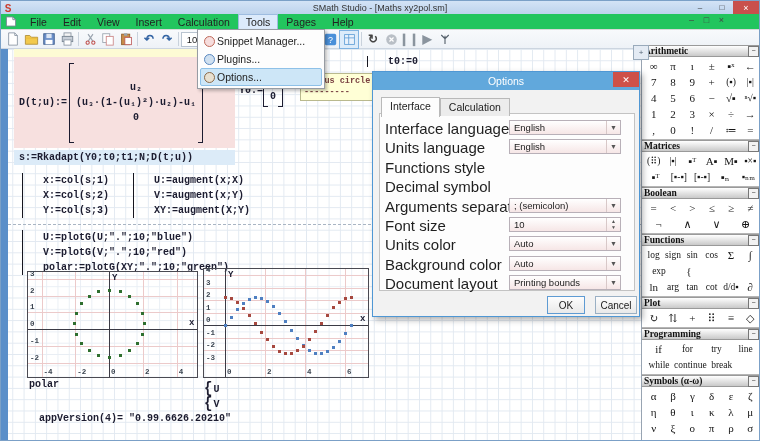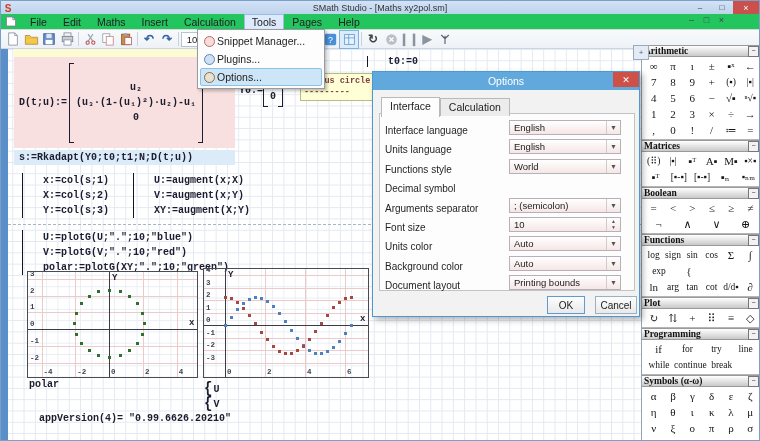--- a/index.html
+++ b/index.html
@@ -72,21 +72,21 @@
   .dlg-title{position:absolute;left:0;top:0;width:100%;height:18px;background:#61a8dc;color:#fff;
              font-size:10.5px;display:flex;align-items:center;justify-content:center;}
   .dlg-close{position:absolute;right:0;top:0;width:26px;height:15px;background:#ce5148;color:#fff;
              display:flex;align-items:center;justify-content:center;font-size:9px;}
   .tabs{position:absolute;left:8px;top:24px;display:flex;align-items:flex-end;z-index:2;}
   .tab{font-size:10.5px;color:#222;padding:2px 8px 3px;border:1px solid #b9b9b9;border-bottom:none;background:#ececec;}
   .tab.active{background:#fdfdfd;padding-bottom:5px;position:relative;top:1px;}
   .dlg-panel{position:absolute;left:6px;top:41px;width:254px;height:176px;background:#fdfdfd;border:1px solid #c3c3c3;}
   .dlg-rows{position:absolute;left:12px;top:48px;width:242px;}
   .opt-row{position:relative;height:15px;margin-bottom:4.4px;}
-  .opt-label{font-size:10px;color:#1f1f1f;line-height:15px;}
+  .opt-label{font-size:15px;color:#1f1f1f;line-height:15px;}
   .combo{position:absolute;right:6px;top:0;width:112px;height:15px;border:1px solid #b8b0b8;
          background:linear-gradient(#ffffff,#f6e6e6);box-sizing:border-box;}
   .combo-val{position:absolute;left:4px;top:1px;font-size:9.5px;color:#222;}
   .combo-arrow{position:absolute;right:0;top:0;width:13px;height:100%;border-left:1px solid #d8c8c8;
                display:flex;align-items:center;justify-content:center;font-size:7px;color:#555;}
   .spin{position:absolute;right:0;top:0;width:13px;height:100%;border-left:1px solid #d8c8c8;
         display:flex;flex-direction:column;align-items:center;justify-content:center;font-size:5px;color:#555;line-height:6px;}
   .dlg-btn{position:absolute;height:16px;font-size:10px;color:#222;background:linear-gradient(#fdfdfd,#e9e9e9);
            border:1px solid #9ab0c4;display:flex;align-items:center;justify-content:center;}
   .dlg-btn.ok{left:174px;top:224px;width:36px;border-color:#5e9bd3;}
@@ -122,21 +122,21 @@
   </div>
 
   <div class="menubar">
     <svg class="mdoc-icon" viewBox="0 0 14 12">
       <path d="M2 1h7l3 3v7H2z" fill="#fff" stroke="#7b8794" stroke-width="1"></path>
       <path d="M9 1v3h3" fill="none" stroke="#7b8794"></path>
     </svg>
     <span id="menubar-items" style="display:flex;">
         <span class="menu-item">File</span>
         <span class="menu-item">Edit</span>
-        <span class="menu-item">Maths</span>
+        <span class="menu-item">View</span>
         <span class="menu-item">Insert</span>
         <span class="menu-item">Calculation</span>
         <span class="menu-item active">Tools</span>
         <span class="menu-item">Pages</span>
         <span class="menu-item">Help</span>
       </span>
     <span class="mdi-btns" id="mdi-btns">
         <span class="mdi-btn">–</span>
         <span class="mdi-btn">□</span>
         <span class="mdi-btn">×</span>
@@ -453,24 +453,21 @@
     <div class="dlg-panel"></div>
     <div class="dlg-rows" id="dlg-rows">
         <div class="opt-row"><span class="opt-label">Interface language</span><div class="combo">
             <span class="combo-val">English</span>
             <span class="combo-arrow">▼</span>
           </div></div>
         <div class="opt-row"><span class="opt-label">Units language</span><div class="combo">
             <span class="combo-val">English</span>
             <span class="combo-arrow">▼</span>
           </div></div>
-        <div class="opt-row"><span class="opt-label">Functions style</span><div class="combo">
-            <span class="combo-val">World</span>
-            <span class="combo-arrow">▼</span>
-          </div></div>
+        <div class="opt-row"><span class="opt-label">Functions style</span></div>
         <div class="opt-row"><span class="opt-label">Decimal symbol</span></div>
         <div class="opt-row"><span class="opt-label">Arguments separator</span><div class="combo">
             <span class="combo-val">; (semicolon)</span>
             <span class="combo-arrow">▼</span>
           </div></div>
         <div class="opt-row"><span class="opt-label">Font size</span><div class="combo">
             <span class="combo-val">10</span>
             <span class="spin">
               <span>▲</span>
               <span>▼</span>

